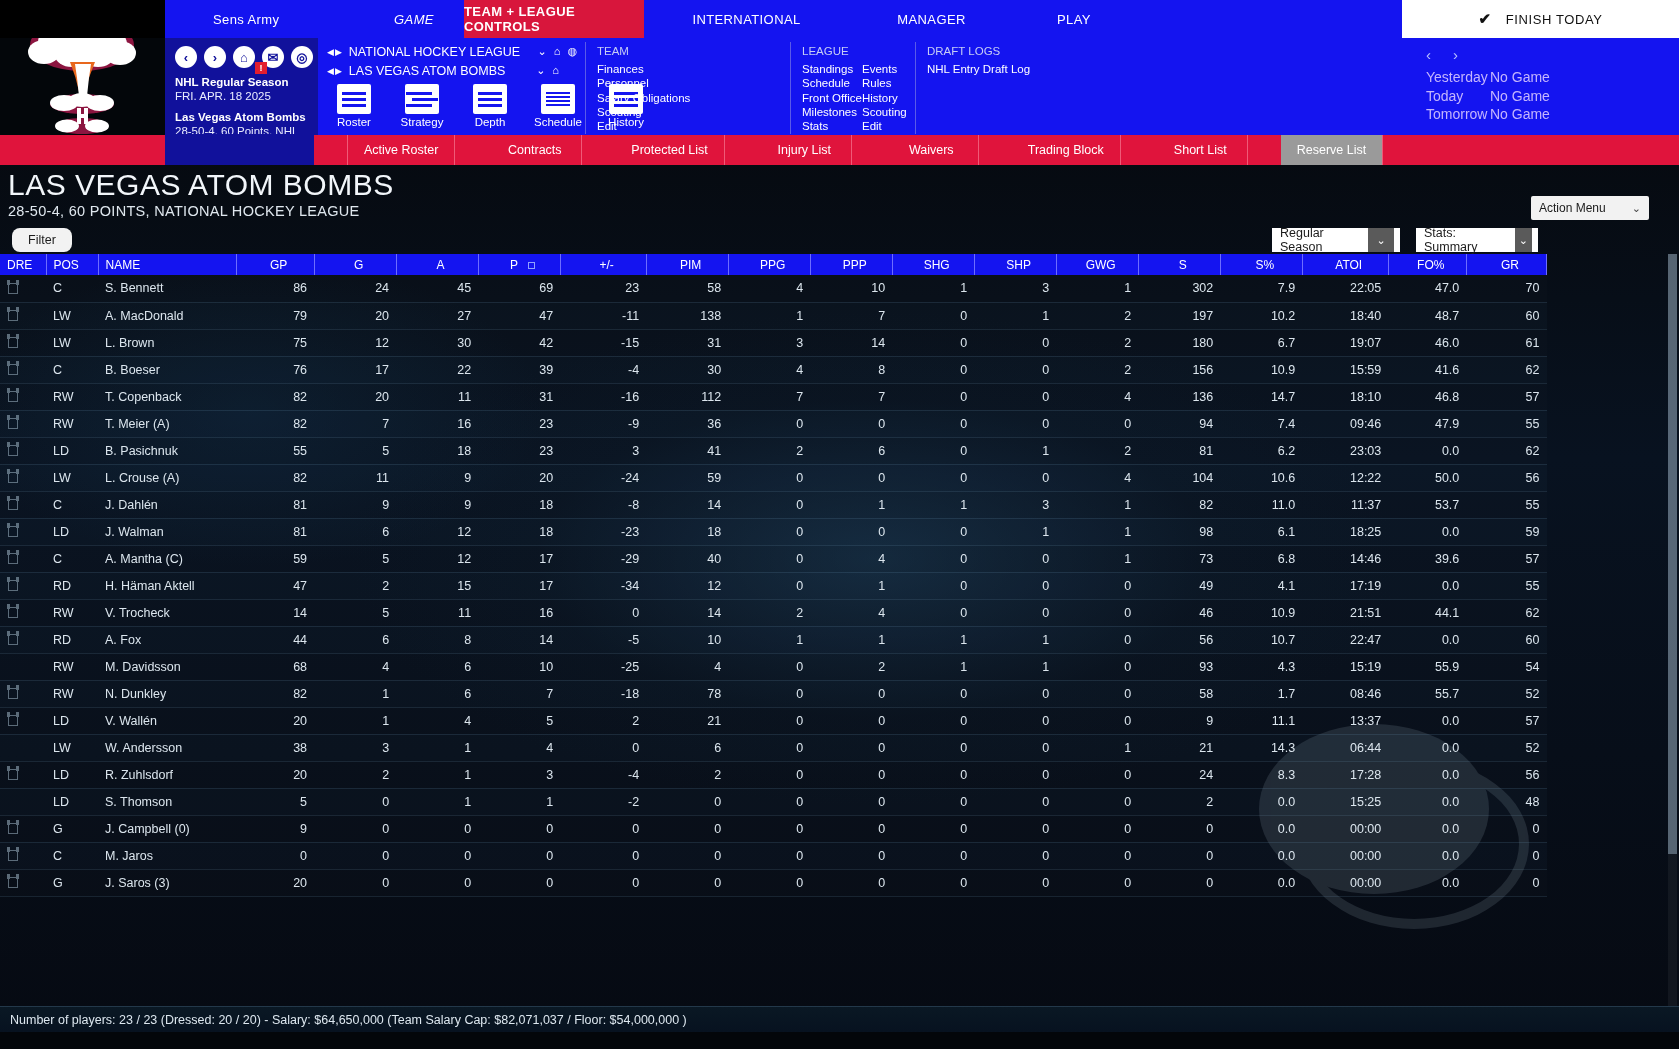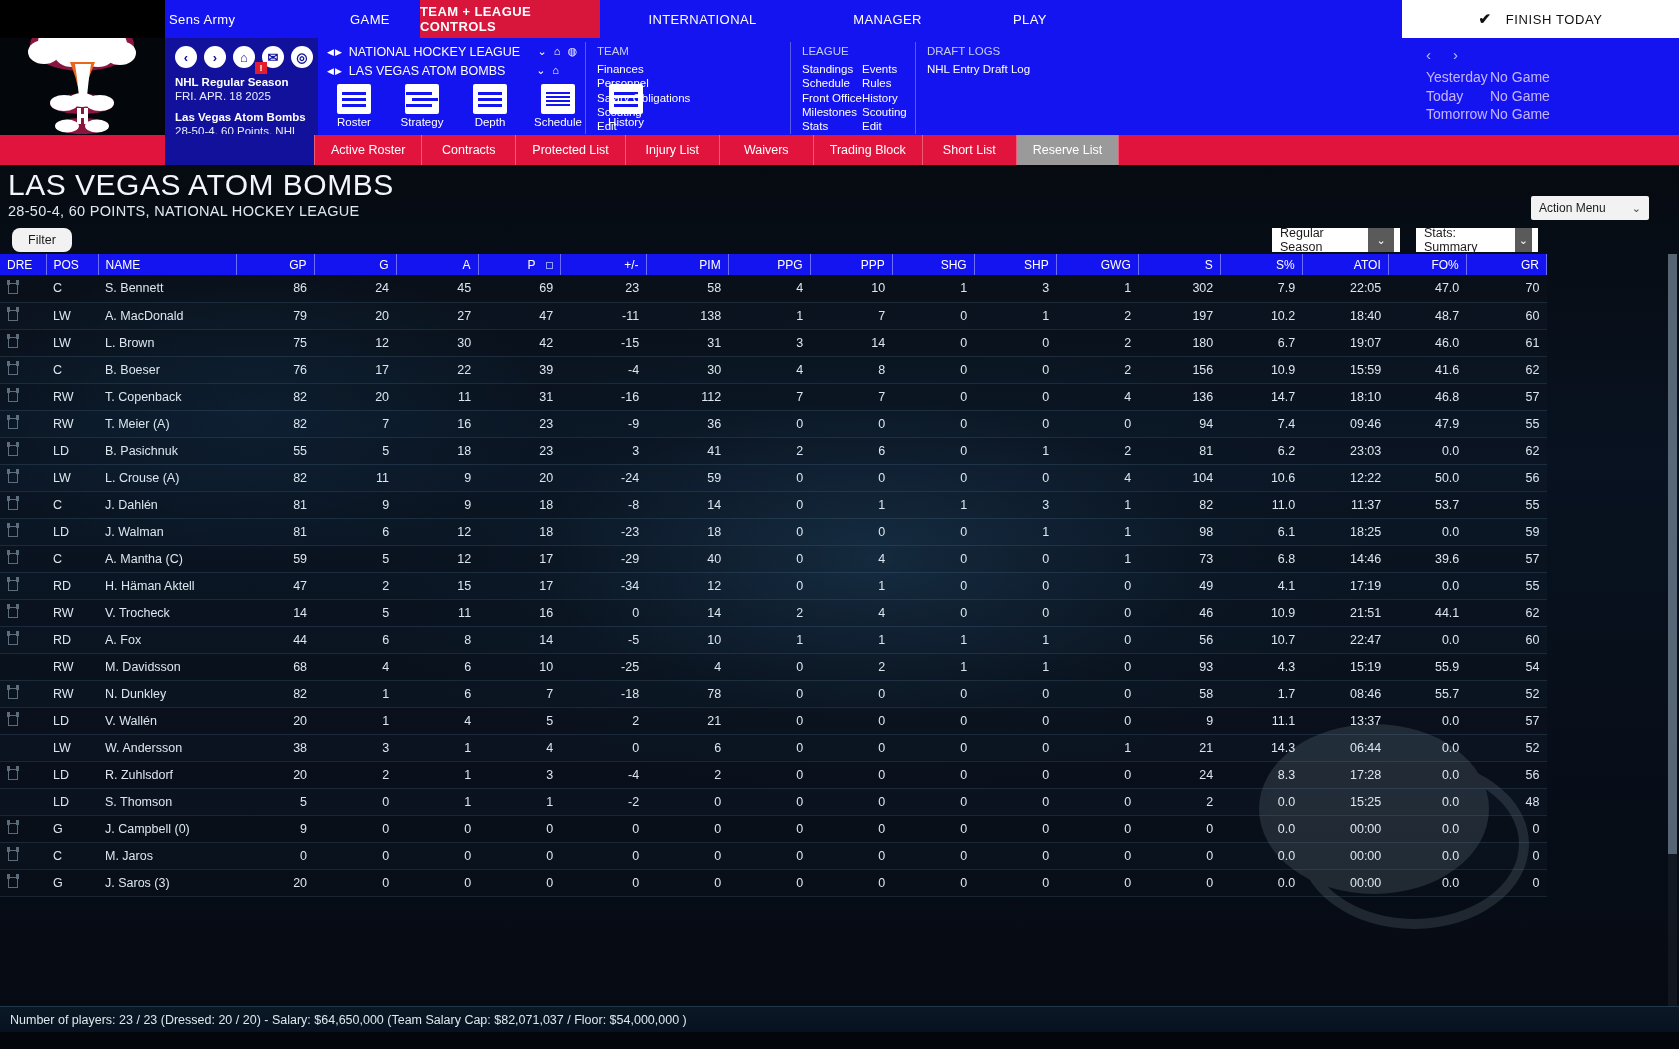--- a/index.html
+++ b/index.html
@@ -38,22 +38,22 @@
     color:rgba(210,225,235,.20); font-weight:bold;
   }
   .fhmwm .big{ font-size:50px; letter-spacing:3px; }
   .fhmwm .small{ font-size:13px; letter-spacing:3px; margin-top:3px;}
 
   
   .topbar{ position:absolute; left:0; top:0; width:1679px; height:38px; background:#000; }
   .logo-box{ position:absolute; left:0; top:0; width:165px; height:140px; background:#03060a; }
   .menustrip{ position:absolute; left:165px; top:0; width:1237px; height:38px; background:#1414f0; display:flex; align-items:stretch;}
   .mi{ display:flex; align-items:center; justify-content:center; font-size:13px; color:#fff; letter-spacing:.4px;}
-  .mi.user{ width:155px; justify-content:flex-start; padding-left:4px;}
-  .mi.game{ width:100px;}
+  .mi.user{ width:155px; justify-content:flex-start; padding-left:4px;margin-left:44px;}
+  .mi.game{ width:100px;font-style:italic;}
   .mi.tlc{ width:180px; background:#d8163c; font-weight:bold;}
   .mi.intl{ width:205px;}
   .mi.mgr{ width:165px;}
   .mi.play{ width:120px;}
   .finish-today{
     position:absolute; right:0; top:0; width:277px; height:38px; background:#fff; color:#111;
     display:flex; align-items:center; justify-content:center; gap:14px;
     font-size:13px; letter-spacing:.6px; font-weight:500;
   }
   .chk{ font-size:15px; font-weight:bold; }
@@ -87,21 +87,21 @@
   
   .rightpanel{ position:absolute; left:1402px; top:38px; width:277px; height:102px; background:#1414f0; padding:8px 0 0 24px;}
   .daynav{ display:flex; gap:22px; font-size:15px; color:#b9c2ff; margin-bottom:5px;}
   .dayrow{ display:flex; font-size:14px; color:#c4b5fd; line-height:18.5px;}
   .dayrow .lbl{ width:64px;}
 
   
   .tabbar{ position:absolute; left:0; top:135px; width:1679px; height:30px; background:#e0143c; }
   .tabbar .tabs{ position:absolute; left:314px; top:0; display:flex; height:30px;}
   .tab{ display:flex; align-items:center; justify-content:center; font-size:12.5px; color:#fff;
-        border-right:1px solid #ef5a77; padding:10px 16px; min-width:94px;}
+        border-right:1px solid #ef5a77; padding:10px 16px; min-width:94px;margin-left:33px;}
   .tab.active{ background:#9a9a9a; color:#fff;}
   .tab:first-child{ border-left:1px solid #ef5a77;}
   .tabbar .leftpad{ position:absolute; left:0; top:0; width:314px; height:30px; background:#e0143c;}
   .tabbar .bluecap{ position:absolute; left:165px; top:-1px; width:149px; height:31px; background:#11119b;}
 
   
   .titlewrap{ position:absolute; left:8px; top:168px;}
   .t1{ font-size:30px; letter-spacing:.5px; color:#f2f6fa; font-weight:normal;}
   .t2{ font-size:14.5px; letter-spacing:.3px; color:#dfe7ee; margin-top:1px;}
 
@@ -125,21 +125,21 @@
   #statsSel{ left:1416px; width:122px;gap:32px;}
 
   
   .tablewrap{ position:absolute; left:0; top:254px; width:1679px; height:756px;}
   table{ border-collapse:collapse; width:1547px; table-layout:fixed;}
   thead th{
     background:#1414f0; color:#fff; font-size:12px; font-weight:normal; height:21px;
     border-right:1px solid #6d6dff; padding:0 7px; white-space:nowrap;
   }
   thead th.l{ text-align:left;}
-  thead th.r{ text-align:right;padding-left:14px;}
+  thead th.r{ padding-left:14px;}
   .sortmark{ display:inline-block; width:7px; height:7px; background:#1414f0; border:1px solid #8fa0ff;
              margin-left:10px; vertical-align:middle;}
   tbody td{
     font-size:12.5px; color:#dce6ee; height:27px; padding:0 7px;
     border-bottom:1px solid rgba(120,160,190,.16); white-space:nowrap;
   }
   tbody td.r{ text-align:right;}
   tbody td.l{ text-align:left;}
   tbody tr:nth-child(odd){ background:rgba(255,255,255,.012);}
   tbody tr:nth-child(even){ background:rgba(90,150,190,.045);}

